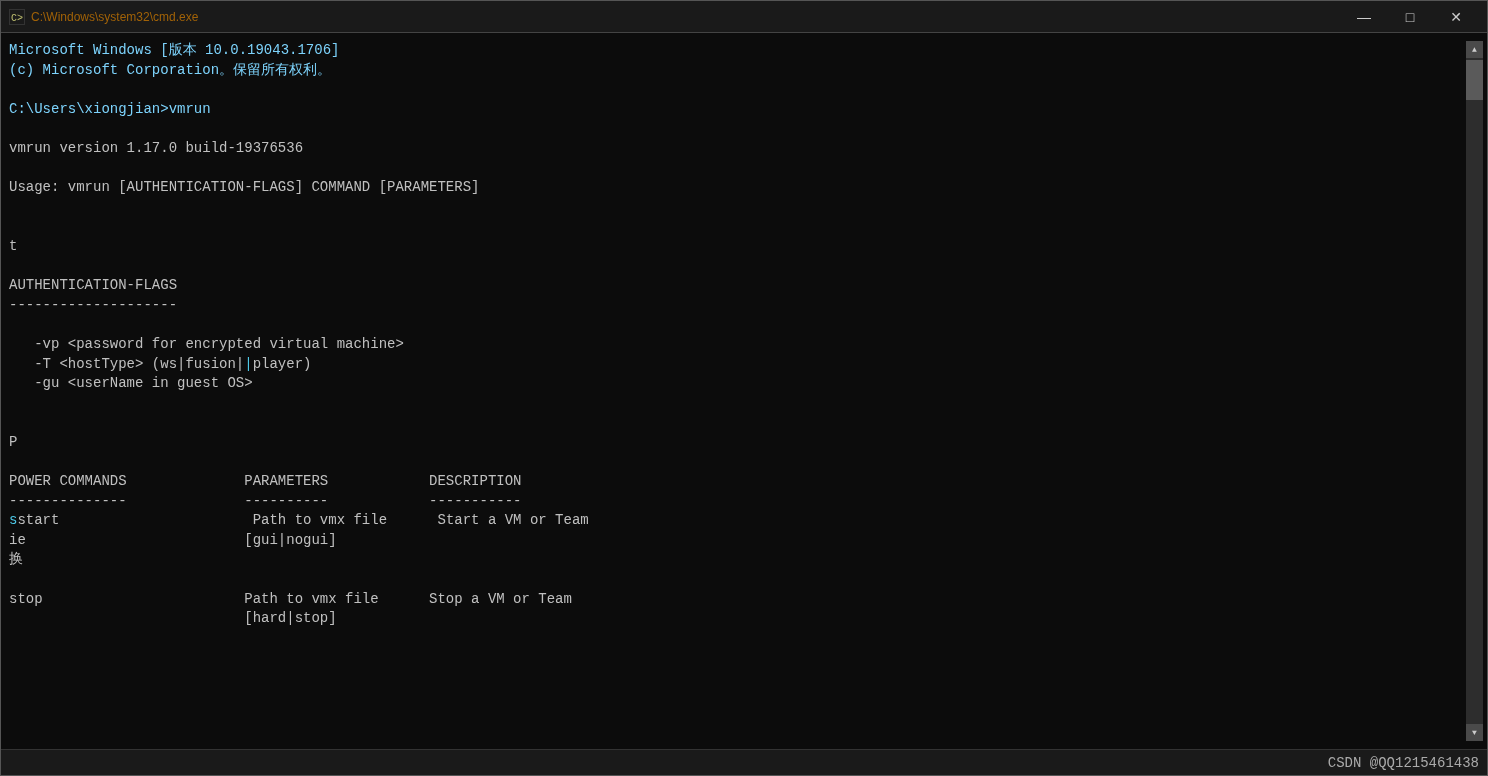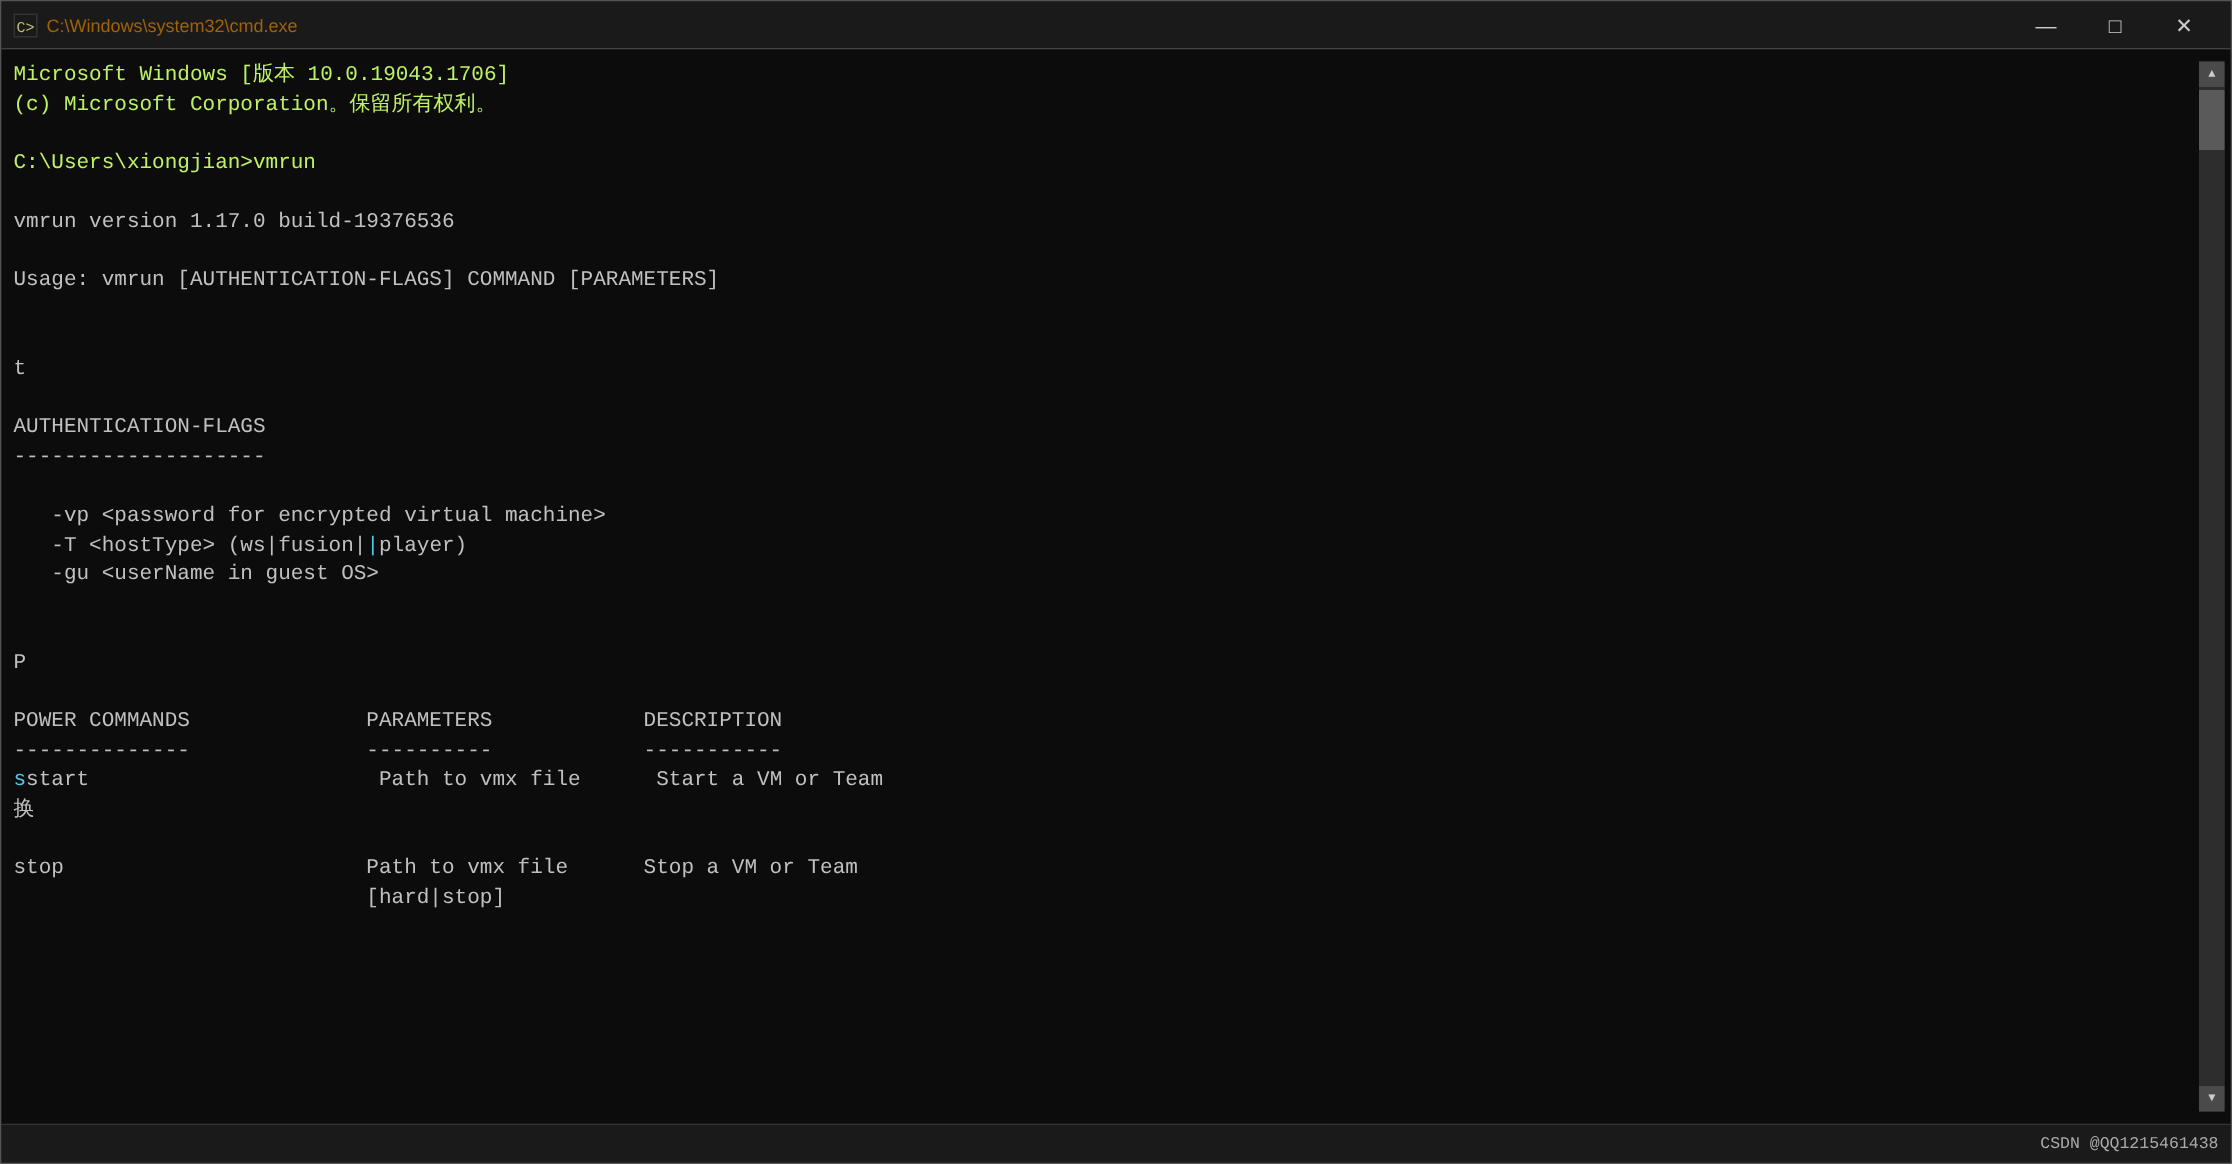--- a/index.html
+++ b/index.html
@@ -129,37 +129,37 @@
 
     .line {
       font-size: 14px;
       line-height: 1.4;
       white-space: pre;
       color: #c0c0c0;
       font-family: 'Courier New', Courier, monospace;
     }
 
     .line.gold {
-      color: #bef264;
+      color: #7dd3fc;
     }
 
     .bottom-bar {
       height: 26px;
       background: #1a1a1a;
       border-top: 1px solid #333;
       display: flex;
       align-items: center;
       justify-content: flex-end;
       padding-right: 8px;
       flex-shrink: 0;
     }
 
     .bottom-bar-text {
       color: #aaaaaa;
-      font-size: 11px;
+      font-size: 14px;
       font-family: 'Courier New', Courier, monospace;
     }
   </style>
 </head>
 <body>
 
 <div class="window">
 
   <div class="title-bar">
     <div class="title-bar-icon">
@@ -197,20 +197,21 @@
       <div class="line">   -vp &lt;password for encrypted virtual machine&gt;</div>
       <div class="line">   -T &lt;hostType&gt; (ws|fusion|<span style="color:#4ec9e8;">|</span>player)</div>
       <div class="line">   -gu &lt;userName in guest OS&gt;</div>
       <div class="line">&nbsp;</div>
       <div class="line">&nbsp;</div>
       <div class="line">P</div>
       <div class="line">&nbsp;</div>
       <div class="line">POWER COMMANDS              PARAMETERS            DESCRIPTION</div>
       <div class="line">--------------              ----------            -----------</div>
       <div class="line"><span style="color:#4ec9e8;">s</span>start                       Path to vmx file      Start a VM or Team</div>
+      <div class="line">ie                          [gui|nogui]</div>
       <div class="line">换</div>
       <div class="line">&nbsp;</div>
       <div class="line">stop                        Path to vmx file      Stop a VM or Team</div>
       <div class="line">                            [hard|stop]</div>
 
     </div>
 
     <div class="scrollbar">
       <div class="scrollbar-arrow">▲</div>
       <div class="scrollbar-track">

